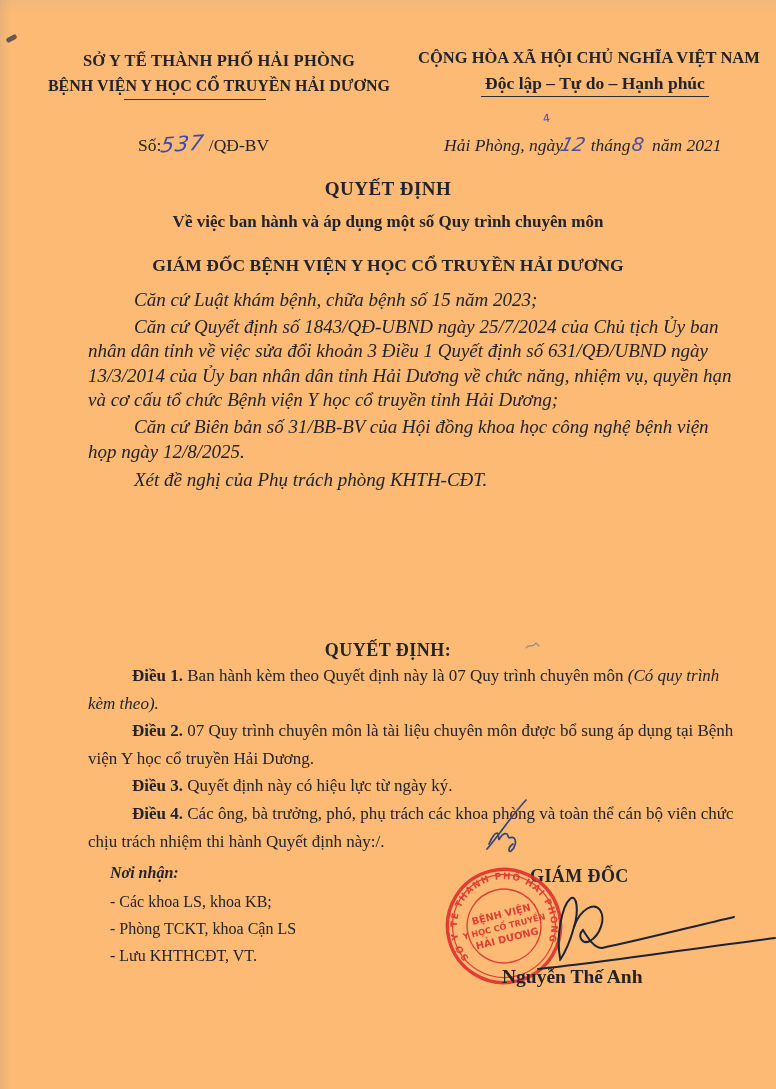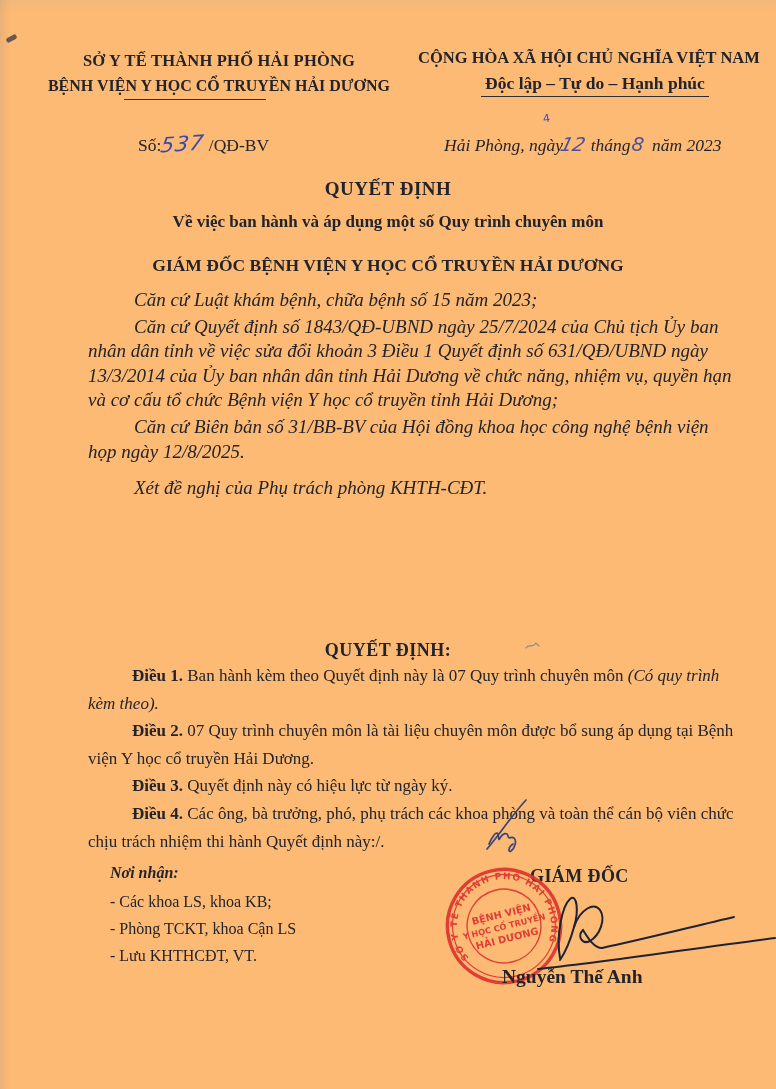--- a/index.html
+++ b/index.html
@@ -38,21 +38,21 @@
   .sup4{left:543px;top:112px;font-size:11px;color:#3b4fd0;font-family:"DejaVu Sans",sans-serif;transform:rotate(-8deg);}
 
   
   .doc-title{left:0;top:178px;width:100%;text-align:center;font-weight:bold;font-size:19px;letter-spacing:.5px;}
   .doc-subject{left:0;top:212px;width:100%;text-align:center;font-weight:bold;font-size:17px;}
   .doc-authority{left:0;top:255px;width:100%;text-align:center;font-weight:bold;font-size:17.5px;}
 
   
   .preamble{left:88px;top:288px;width:648px;font-size:19px;font-style:italic;}
   .preamble p{margin:0 0 2px 0;line-height:24.6px;text-indent:46px;}
-  .preamble p.last{margin-top:12px;font-style:italic;}
+  .preamble p.last{margin-top:4px;font-style:italic;}
 
   .decision-heading{left:0;top:640px;width:100%;text-align:center;font-weight:bold;font-size:18px;letter-spacing:.5px;}
   .pencil-mark{left:524px;top:640px;}
 
   
   .articles{left:88px;top:662px;width:652px;font-size:17px;}
   .articles p{margin:0;line-height:27.6px;text-indent:44px;}
 
   
   .recipients{left:90px;top:864px;font-size:16px;margin-left:20px;}
@@ -80,21 +80,21 @@
   <div class="abs hdr-right">
     <div class="l1">CỘNG HÒA XÃ HỘI CHỦ NGHĨA VIỆT NAM</div>
     <span class="l2">Độc lập – Tự do – Hạnh phúc</span>
   </div>
 
   <div class="abs so-line">
     <span>Số:</span><span class="hand hand-no">537</span><span> /QĐ-BV</span>
   </div>
   <div class="abs sup4">4</div>
   <div class="abs date-line">
-    <span>Hải Phòng, ngày</span><span class="hand hand-day">12</span> <span>tháng</span><span class="hand hand-month">8</span><span> năm 2023</span>
+    <span>Hải Phòng, ngày</span><span class="hand hand-day">12</span> <span>tháng</span><span class="hand hand-month">8</span><span> năm 2021</span>
   </div>
 
   <div class="abs doc-title">QUYẾT ĐỊNH</div>
   <div class="abs doc-authority">GIÁM ĐỐC BỆNH VIỆN Y HỌC CỔ TRUYỀN HẢI DƯƠNG</div>
   <div class="abs doc-subject">Về việc ban hành và áp dụng một số Quy trình chuyên môn</div>
 
   <div class="abs preamble">
     <p>Căn cứ Luật khám bệnh, chữa bệnh số 15 năm 2023;</p>
     <p>Căn cứ Quyết định số 1843/QĐ-UBND ngày 25/7/2024 của Chủ tịch Ủy ban nhân dân tỉnh về việc sửa đổi khoản 3 Điều 1 Quyết định số 631/QĐ/UBND ngày 13/3/2014 của Ủy ban nhân dân tỉnh Hải Dương về chức năng, nhiệm vụ, quyền hạn và cơ cấu tổ chức Bệnh viện Y học cổ truyền tỉnh Hải Dương;</p>
     <p>Căn cứ Biên bản số 31/BB-BV của Hội đồng khoa học công nghệ bệnh viện họp ngày 12/8/2025.</p>

